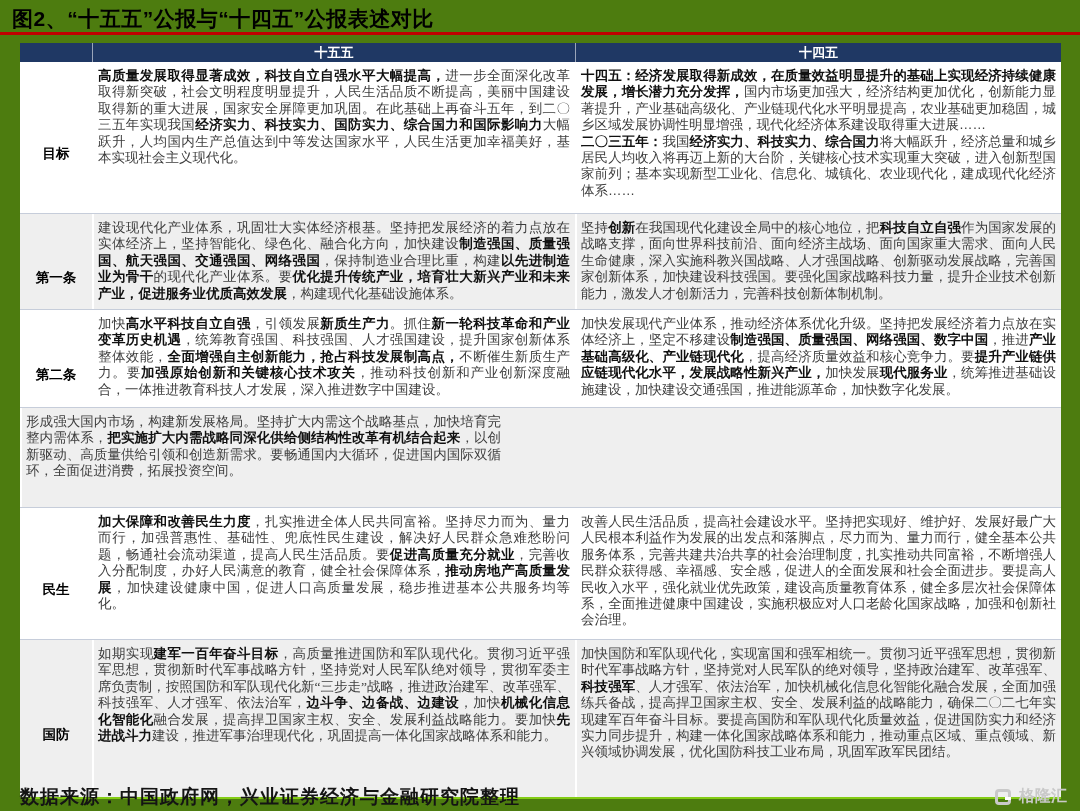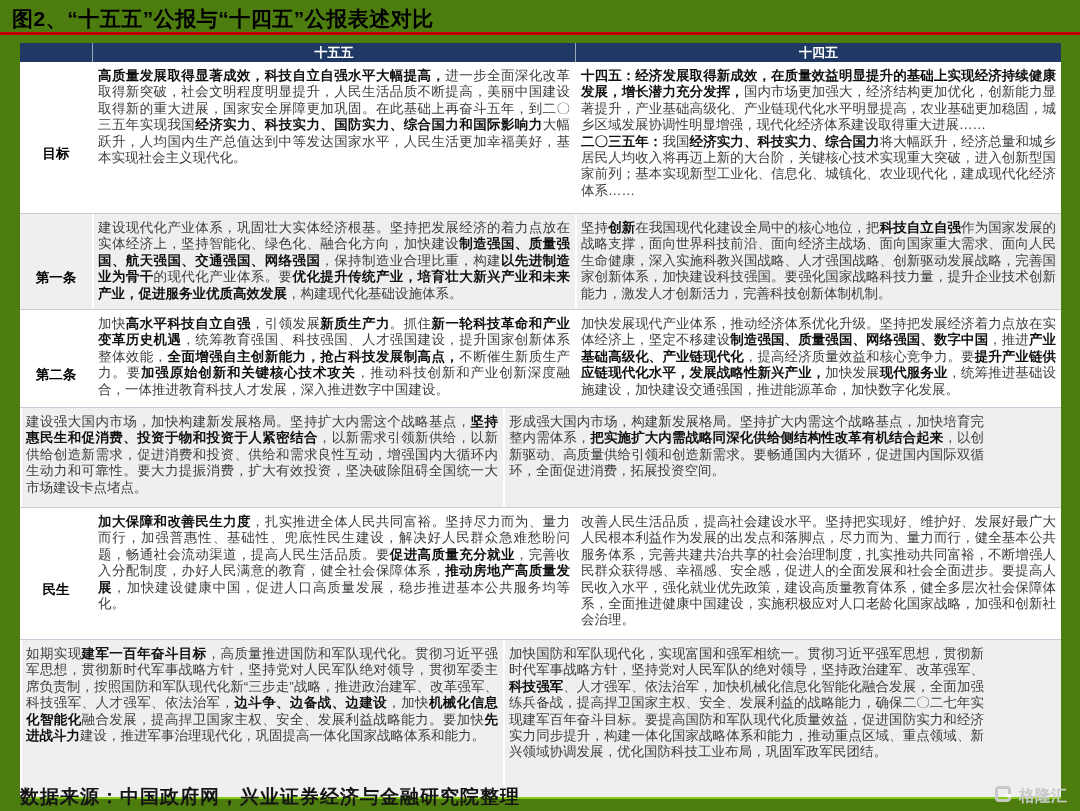--- a/index.html
+++ b/index.html
@@ -37,30 +37,30 @@
   .trow:nth-child(6){ min-height:158px; }
   .cell { padding:6px 5px 4px 4px; }
   .cell.label {
     width:72px; display:flex; align-items:center; justify-content:center;
     font-weight:bold; font-size:13.5px; color:#000; padding:4px 2px;margin-top:32px;
   }
   .cell.content {
     font-size:13.5px; line-height:16.4px; color:#3d3d3d; text-align:justify;
     border-left:2px solid #fff;
   }
-  .cell.left  { width:483px; }
+  .cell.left  { width:483px;font-family:Liberation Serif, serif; }
   .cell.right { width:486px; }
   .cell.content p { margin:0; }
   .cell.content b { color:#101010; font-weight:bold; }
   .source-note {
     position:absolute; left:20px; bottom:1px; font-size:19px; color:#141414;
     letter-spacing:1px; white-space:nowrap;font-weight:bold;
   }
   .logo {
-    position:absolute; right:13px; bottom:4px; display:flex; 
+    position:absolute; right:13px; bottom:4px; display:flex; align-items:center;
     gap:8px; color:#c9c9c9; font-weight:bold; font-size:16px;
   }
   .logo-g {
     width:16px; height:16px; border:3px solid #c9c9c9; border-radius:4px;
     position:relative;
   }
   .logo-g::after {
     content:""; position:absolute; right:-3px; top:5px; width:6px; height:3px;
     background:#fff;
   }
@@ -101,37 +101,35 @@
         <div class="trow">
           <div class="cell label">第二条</div>
           <div class="cell content left">
             <p><span>加快</span><b>高水平科技自立自强</b><span>，引领发展</span><b>新质生产力</b><span>。抓住</span><b>新一轮科技革命和产业变革历史机遇</b><span>，统筹教育强国、科技强国、人才强国建设，提升国家创新体系整体效能，</span><b>全面增强自主创新能力，抢占科技发展制高点，</b><span>不断催生新质生产力。要</span><b>加强原始创新和关键核心技术攻关</b><span>，推动科技创新和产业创新深度融合，一体推进教育科技人才发展，深入推进数字中国建设。</span></p>
           </div>
           <div class="cell content right">
             <p><span>加快发展现代产业体系，推动经济体系优化升级。坚持把发展经济着力点放在实体经济上，坚定不移建设</span><b>制造强国、质量强国、网络强国、数字中国</b><span>，推进</span><b>产业基础高级化、产业链现代化</b><span>，提高经济质量效益和核心竞争力。要</span><b>提升产业链供应链现代化水平，发展战略性新兴产业，</b><span>加快发展</span><b>现代服务业</b><span>，统筹推进基础设施建设，加快建设交通强国，推进能源革命，加快数字化发展。</span></p>
           </div>
         </div>
         <div class="trow alt">
-          <div class="cell content left">
-            <p><span>建设强大国内市场，加快构建新发展格局。坚持扩大内需这个战略基点，</span><b>坚持惠民生和促消费、投资于物和投资于人紧密结合</b><span>，以新需求引领新供给，以新供给创造新需求，促进消费和投资、供给和需求良性互动，增强国内大循环内生动力和可靠性。要大力提振消费，扩大有效投资，坚决破除阻碍全国统一大市场建设卡点堵点。</span></p>
-          </div>
           <div class="cell content right">
             <p><span>形成强大国内市场，构建新发展格局。坚持扩大内需这个战略基点，加快培育完整内需体系，</span><b>把实施扩大内需战略同深化供给侧结构性改革有机结合起来</b><span>，以创新驱动、高质量供给引领和创造新需求。要畅通国内大循环，促进国内国际双循环，全面促进消费，拓展投资空间。</span></p>
           </div>
         </div>
         <div class="trow">
           <div class="cell label">民生</div>
           <div class="cell content left">
             <p><b>加大保障和改善民生力度</b><span>，扎实推进全体人民共同富裕。坚持尽力而为、量力而行，加强普惠性、基础性、兜底性民生建设，解决好人民群众急难愁盼问题，畅通社会流动渠道，提高人民生活品质。要</span><b>促进高质量充分就业</b><span>，完善收入分配制度，办好人民满意的教育，健全社会保障体系，</span><b>推动房地产高质量发展</b><span>，加快建设健康中国，促进人口高质量发展，稳步推进基本公共服务均等化。</span></p>
           </div>
           <div class="cell content right">
             <p><span>改善人民生活品质，提高社会建设水平。坚持把实现好、维护好、发展好最广大人民根本利益作为发展的出发点和落脚点，尽力而为、量力而行，健全基本公共服务体系，完善共建共治共享的社会治理制度，扎实推动共同富裕，不断增强人民群众获得感、幸福感、安全感，促进人的全面发展和社会全面进步。要提高人民收入水平，强化就业优先政策，建设高质量教育体系，健全多层次社会保障体系，全面推进健康中国建设，实施积极应对人口老龄化国家战略，加强和创新社会治理。</span></p>
           </div>
         </div>
         <div class="trow alt">
+          <div class="cell label">国防</div>
           <div class="cell content left">
             <p><span>如期实现</span><b>建军一百年奋斗目标</b><span>，高质量推进国防和军队现代化。贯彻习近平强军思想，贯彻新时代军事战略方针，坚持党对人民军队绝对领导，贯彻军委主席负责制，按照国防和军队现代化新“三步走”战略，推进政治建军、改革强军、科技强军、人才强军、依法治军，</span><b>边斗争、边备战、边建设</b><span>，加快</span><b>机械化信息化智能化</b><span>融合发展，提高捍卫国家主权、安全、发展利益战略能力。要加快</span><b>先进战斗力</b><span>建设，推进军事治理现代化，巩固提高一体化国家战略体系和能力。</span></p>
           </div>
           <div class="cell content right">
             <p><span>加快国防和军队现代化，实现富国和强军相统一。贯彻习近平强军思想，贯彻新时代军事战略方针，坚持党对人民军队的绝对领导，坚持政治建军、改革强军、</span><b>科技强军</b><span>、人才强军、依法治军，加快机械化信息化智能化融合发展，全面加强练兵备战，提高捍卫国家主权、安全、发展利益的战略能力，确保二〇二七年实现建军百年奋斗目标。要提高国防和军队现代化质量效益，促进国防实力和经济实力同步提升，构建一体化国家战略体系和能力，推动重点区域、重点领域、新兴领域协调发展，优化国防科技工业布局，巩固军政军民团结。</span></p>
           </div>
         </div>
       </div>
   </div>
 

